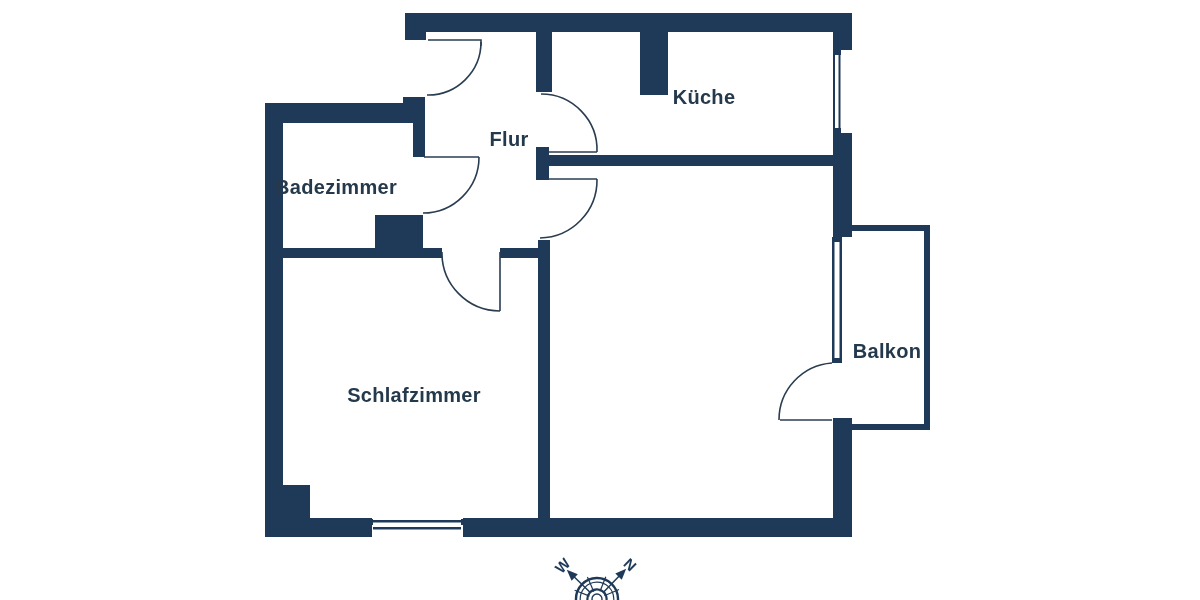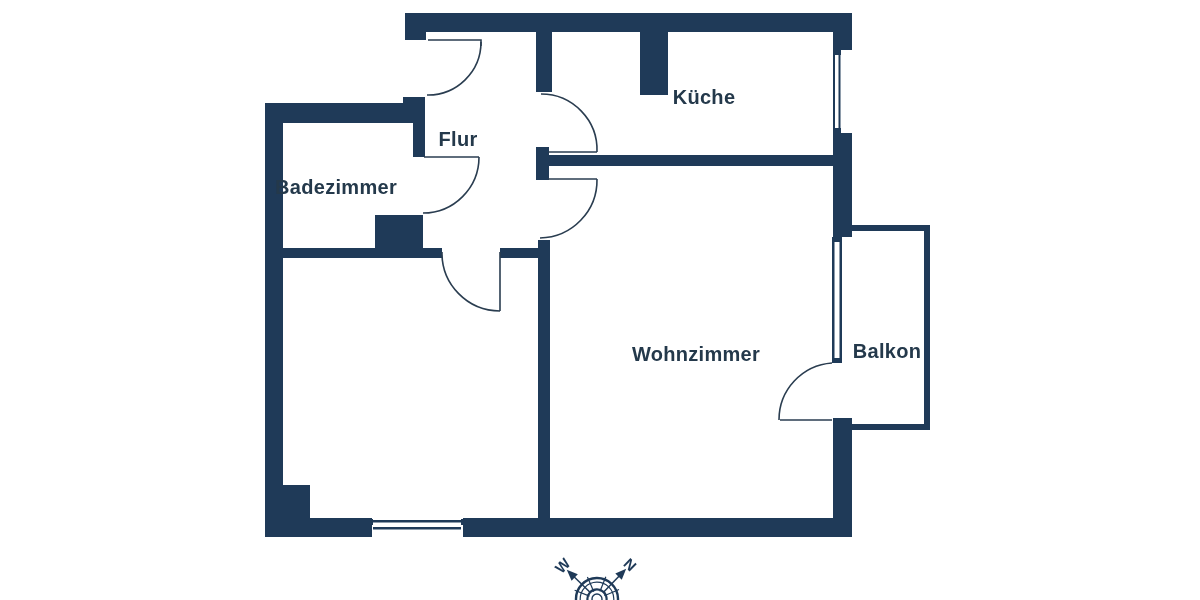--- a/index.html
+++ b/index.html
@@ -137,18 +137,18 @@
         <line y1="-9" y2="-33" stroke-width="1.5"></line>
         <path d="M0 -42 L-4.5 -31 L4.5 -31 Z"></path>
       </g>
       <g transform="rotate(90)">
         <line y1="-9" y2="-33" stroke-width="1.5"></line>
         <path d="M0 -42 L-4.5 -31 L4.5 -31 Z"></path>
       </g>
     </g>
   </svg>
 
-  <div class="room-label" style="left:458px;top:139px;">Flur</div>
+  <div class="room-label" style="left:509px;top:139px;">Flur</div>
   <div class="room-label" style="left:704px;top:97px;">Küche</div>
   <div class="room-label" style="left:336px;top:187px;">Badezimmer</div>
-  <div class="room-label" style="left:696px;top:354px;">Wohnzimmer</div>
+  <div class="room-label" style="left:414px;top:395px;">Schlafzimmer</div>
   <div class="room-label" style="left:887px;top:351px;">Balkon</div>
 </div>
 
 </body></html>

